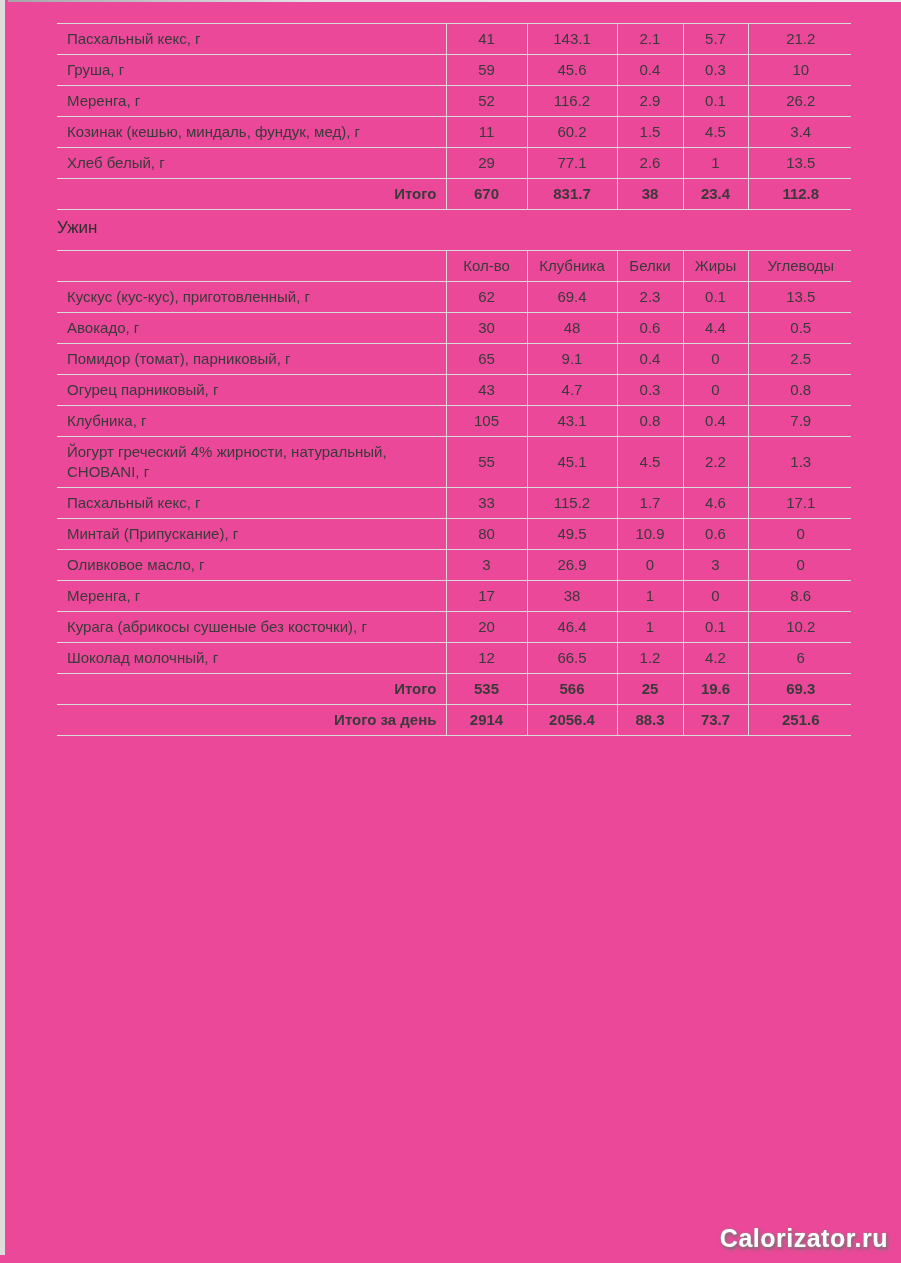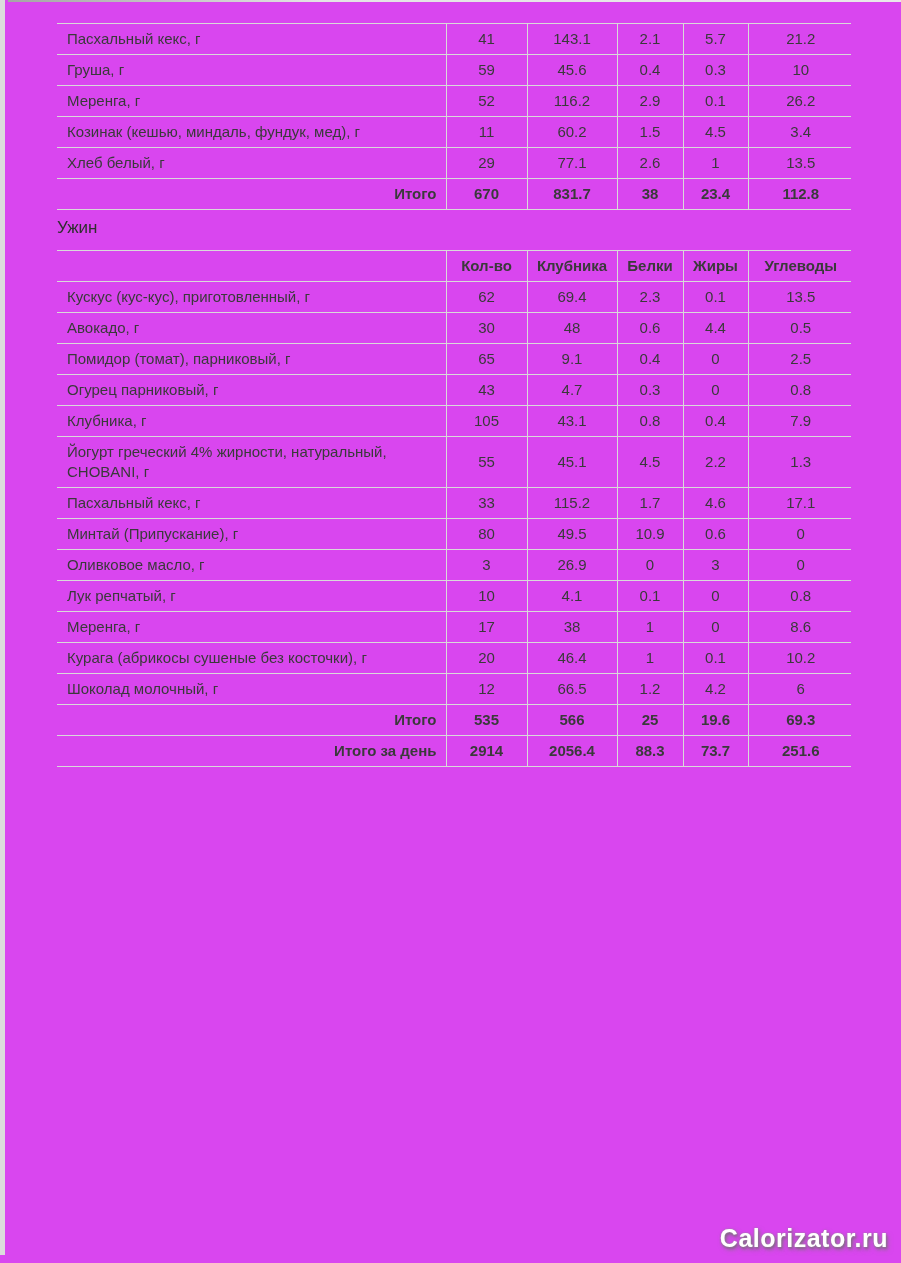--- a/index.html
+++ b/index.html
@@ -4,21 +4,21 @@
 <style>
   html,body{margin:0;padding:0;}
   body{
     width:901px;height:1263px;
     background:#ffffff;
     font-family:"Liberation Sans","DejaVu Sans",sans-serif;
     color:#3a3a3a;
     overflow:hidden;
     position:relative;
   }
-  .page{position:absolute;inset:0;background:#d946ef;}
+  .page{position:absolute;inset:0;background:#ec4899;}
   .edge-left{
     position:absolute;left:0;top:0;width:5px;height:1255px;
     background:#dcdcdc;
   }
   .edge-top{
     position:absolute;left:8px;top:0;right:0;height:2px;
     background:linear-gradient(to right,#a5a5a5,#e4e4e4 35%,#e9e9e9);
   }
   .content{
     position:absolute;left:57px;top:23px;width:794px;
@@ -37,21 +37,21 @@
   col.c-carb{width:103px;}
   td,th{
     border:1px solid #d9d9d9;
     line-height:20px;
     padding:5px 6px;
     vertical-align:middle;
     color:#3a3a3a;
   }
   tr>td:first-child, tr>th:first-child{border-left:none;}
   tr>td:last-child, tr>th:last-child{border-right:none;padding-left:8px;}
-  th{font-weight:700;text-align:center;}
+  th{font-weight:400;text-align:center;}
   td.name{text-align:left;padding-left:10px;padding-right:10px;}
   td.num{text-align:center;}
   td.total-label{text-align:right;font-weight:700;padding-right:9px;}
   tr.total-row td{font-weight:700;}
   .section-title{
     font-size:17px;
     font-weight:400;
     color:#2f2f2f;
     margin:7px 0 12px 0;
     line-height:21px;
@@ -230,28 +230,20 @@
           </tr>
           <tr>
             <td class="name">Оливковое масло, г</td>
             <td class="num">3</td>
             <td class="num">26.9</td>
             <td class="num">0</td>
             <td class="num">3</td>
             <td class="num">0</td>
           </tr>
           <tr>
-            <td class="name">Лук репчатый, г</td>
-            <td class="num">10</td>
-            <td class="num">4.1</td>
-            <td class="num">0.1</td>
-            <td class="num">0</td>
-            <td class="num">0.8</td>
-          </tr>
-          <tr>
             <td class="name">Меренга, г</td>
             <td class="num">17</td>
             <td class="num">38</td>
             <td class="num">1</td>
             <td class="num">0</td>
             <td class="num">8.6</td>
           </tr>
           <tr>
             <td class="name">Курага (абрикосы сушеные без косточки), г</td>
             <td class="num">20</td>

